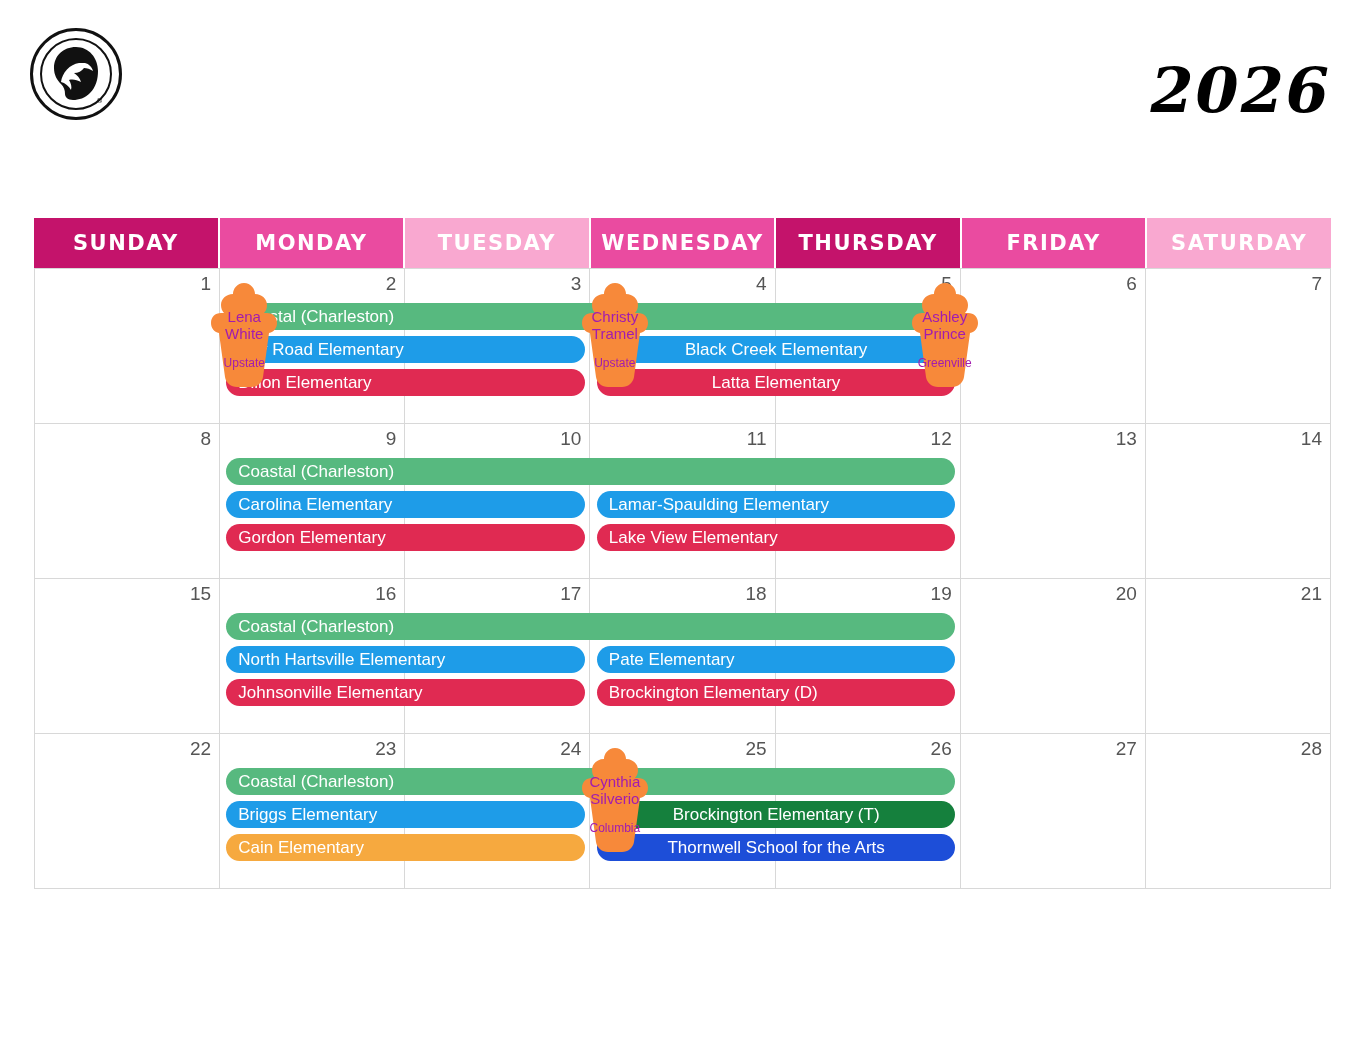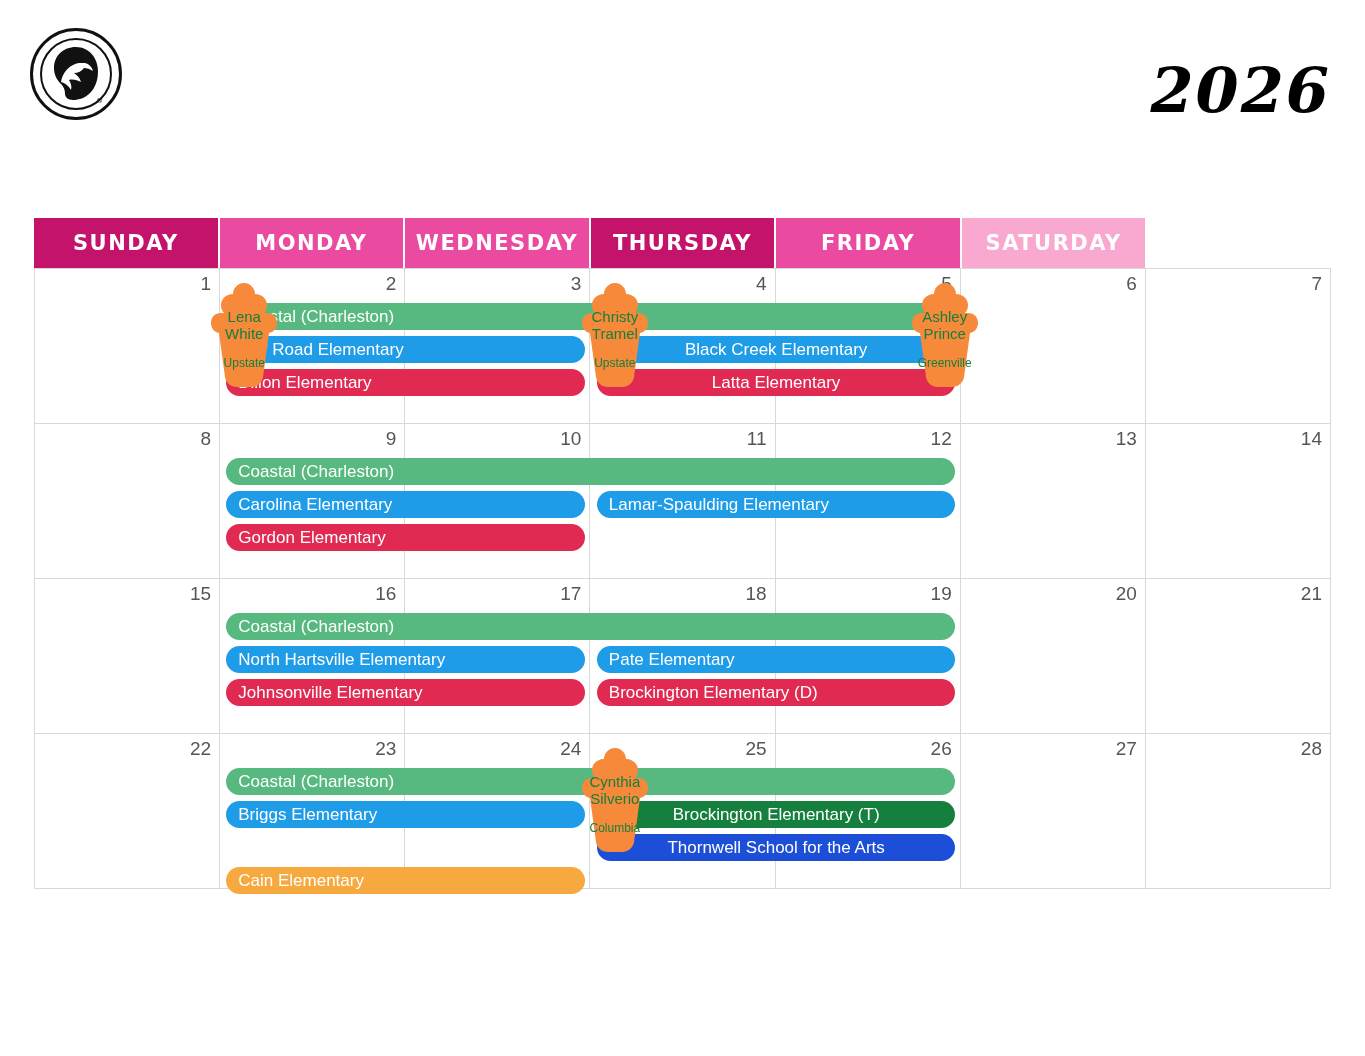--- a/index.html
+++ b/index.html
@@ -140,21 +140,21 @@
     pointer-events: auto;
     z-index: 5;
   }
   .cupcake svg { position: absolute; left: 0; top: 0; }
   .cup-text {
     position: absolute;
     left: 0;
     top: 28px;
     width: 92px;
     text-align: center;
-    color: #15803d;
+    color: #a21caf;
     line-height: 1.12;
     font-size: 15px;
   }
   .cup-text .loc { font-size: 12px; display: block; margin-top: 14px; }
 </style>
 </head>
 <body>
 
 <div class="header">
   <div class="logo">
@@ -165,20 +165,21 @@
       <text x="57" y="66" font-size="7" fill="#111111" font-family="DejaVu Sans, sans-serif">®</text>
     </svg>
   </div>
   <div class="year-title">2026</div>
 </div>
 
 <div class="calendar">
   <div class="dow-row" id="dow-row">
       <div class="dow" style="background: rgb(196, 19, 107);">SUNDAY</div>
       <div class="dow" style="background: rgb(234, 75, 160);">MONDAY</div>
+      <div class="dow" style="background: rgb(249, 168, 208);">TUESDAY</div>
       <div class="dow" style="background: rgb(234, 75, 160);">WEDNESDAY</div>
       <div class="dow" style="background: rgb(196, 19, 107);">THURSDAY</div>
       <div class="dow" style="background: rgb(234, 75, 160);">FRIDAY</div>
       <div class="dow" style="background: rgb(249, 168, 208);">SATURDAY</div>
     </div>
   <div class="weeks" id="weeks">
       <div class="week">
         <div class="daycell">
           <div class="daynum">1</div>
         </div>
@@ -246,20 +247,21 @@
           <div class="daynum">13</div>
         </div>
         <div class="daycell">
           <div class="daynum">14</div>
         </div>
         <div class="events">
           <div class="bar" style="background: rgb(87, 185, 127); left: 191.286px; width: 729.143px; top: 34px;">Coastal (Charleston)</div>
           <div class="bar" style="background: rgb(30, 156, 232); left: 561.857px; width: 358.571px; top: 67px;">Lamar-Spaulding Elementary</div>
           <div class="bar" style="background: rgb(30, 156, 232); left: 191.286px; width: 358.571px; top: 67px;">Carolina Elementary</div>
           <div class="bar" style="background: rgb(224, 42, 82); left: 191.286px; width: 358.571px; top: 100px;">Gordon Elementary</div>
+          <div class="bar" style="background: rgb(224, 42, 82); left: 561.857px; width: 358.571px; top: 100px;">Lake View Elementary</div>
         </div>
       </div>
       <div class="week">
         <div class="daycell">
           <div class="daynum">15</div>
         </div>
         <div class="daycell">
           <div class="daynum">16</div>
         </div>
         <div class="daycell">
@@ -304,21 +306,21 @@
         <div class="daycell">
           <div class="daynum">27</div>
         </div>
         <div class="daycell">
           <div class="daynum">28</div>
         </div>
         <div class="events">
           <div class="bar" style="background: rgb(87, 185, 127); left: 191.286px; width: 729.143px; top: 34px;">Coastal (Charleston)</div>
           <div class="bar" style="background: rgb(30, 156, 232); left: 191.286px; width: 358.571px; top: 67px;">Briggs Elementary</div>
           <div class="bar center" style="background: #15803d; left: 561.857px; width: 358.571px; top: 67px;">Brockington Elementary (T)</div>
-          <div class="bar" style="background: rgb(246, 169, 63); left: 191.286px; width: 358.571px; top: 100px; margin-top: 33px;">Cain Elementary</div>
+          <div class="bar" style="background: rgb(246, 169, 63); left: 191.286px; width: 358.571px; top: 100px;">Cain Elementary</div>
           <div class="bar center" style="background: #1d4ed8; left: 561.857px; width: 358.571px; top: 100px;">Thornwell School for the Arts</div>
           <div class="cupcake" style="left: 533.857px; top: 12px;">
             <svg width="92" height="108" viewBox="0 0 92 108" aria-hidden="true">
               <path d="M46 2c-7 0-11 6-11 11-7 0-12 5-12 11 0 3 1 6 3 8h-3c-6 0-10 4-10 10 0 5 3 9 8 10l6 44c1 6 6 10 12 10h14c6 0 11-4 12-10l6-44c5-1 8-5 8-10 0-6-4-10-10-10h-3c2-2 3-5 3-8 0-6-5-11-12-11 0-5-4-11-11-11z" fill="#f7893a"></path>
             </svg>
             <div class="cup-text"><span>Cynthia</span><br><span>Silverio</span><span class="loc">Columbia</span></div>
           </div>
         </div>
       </div>
     </div>

